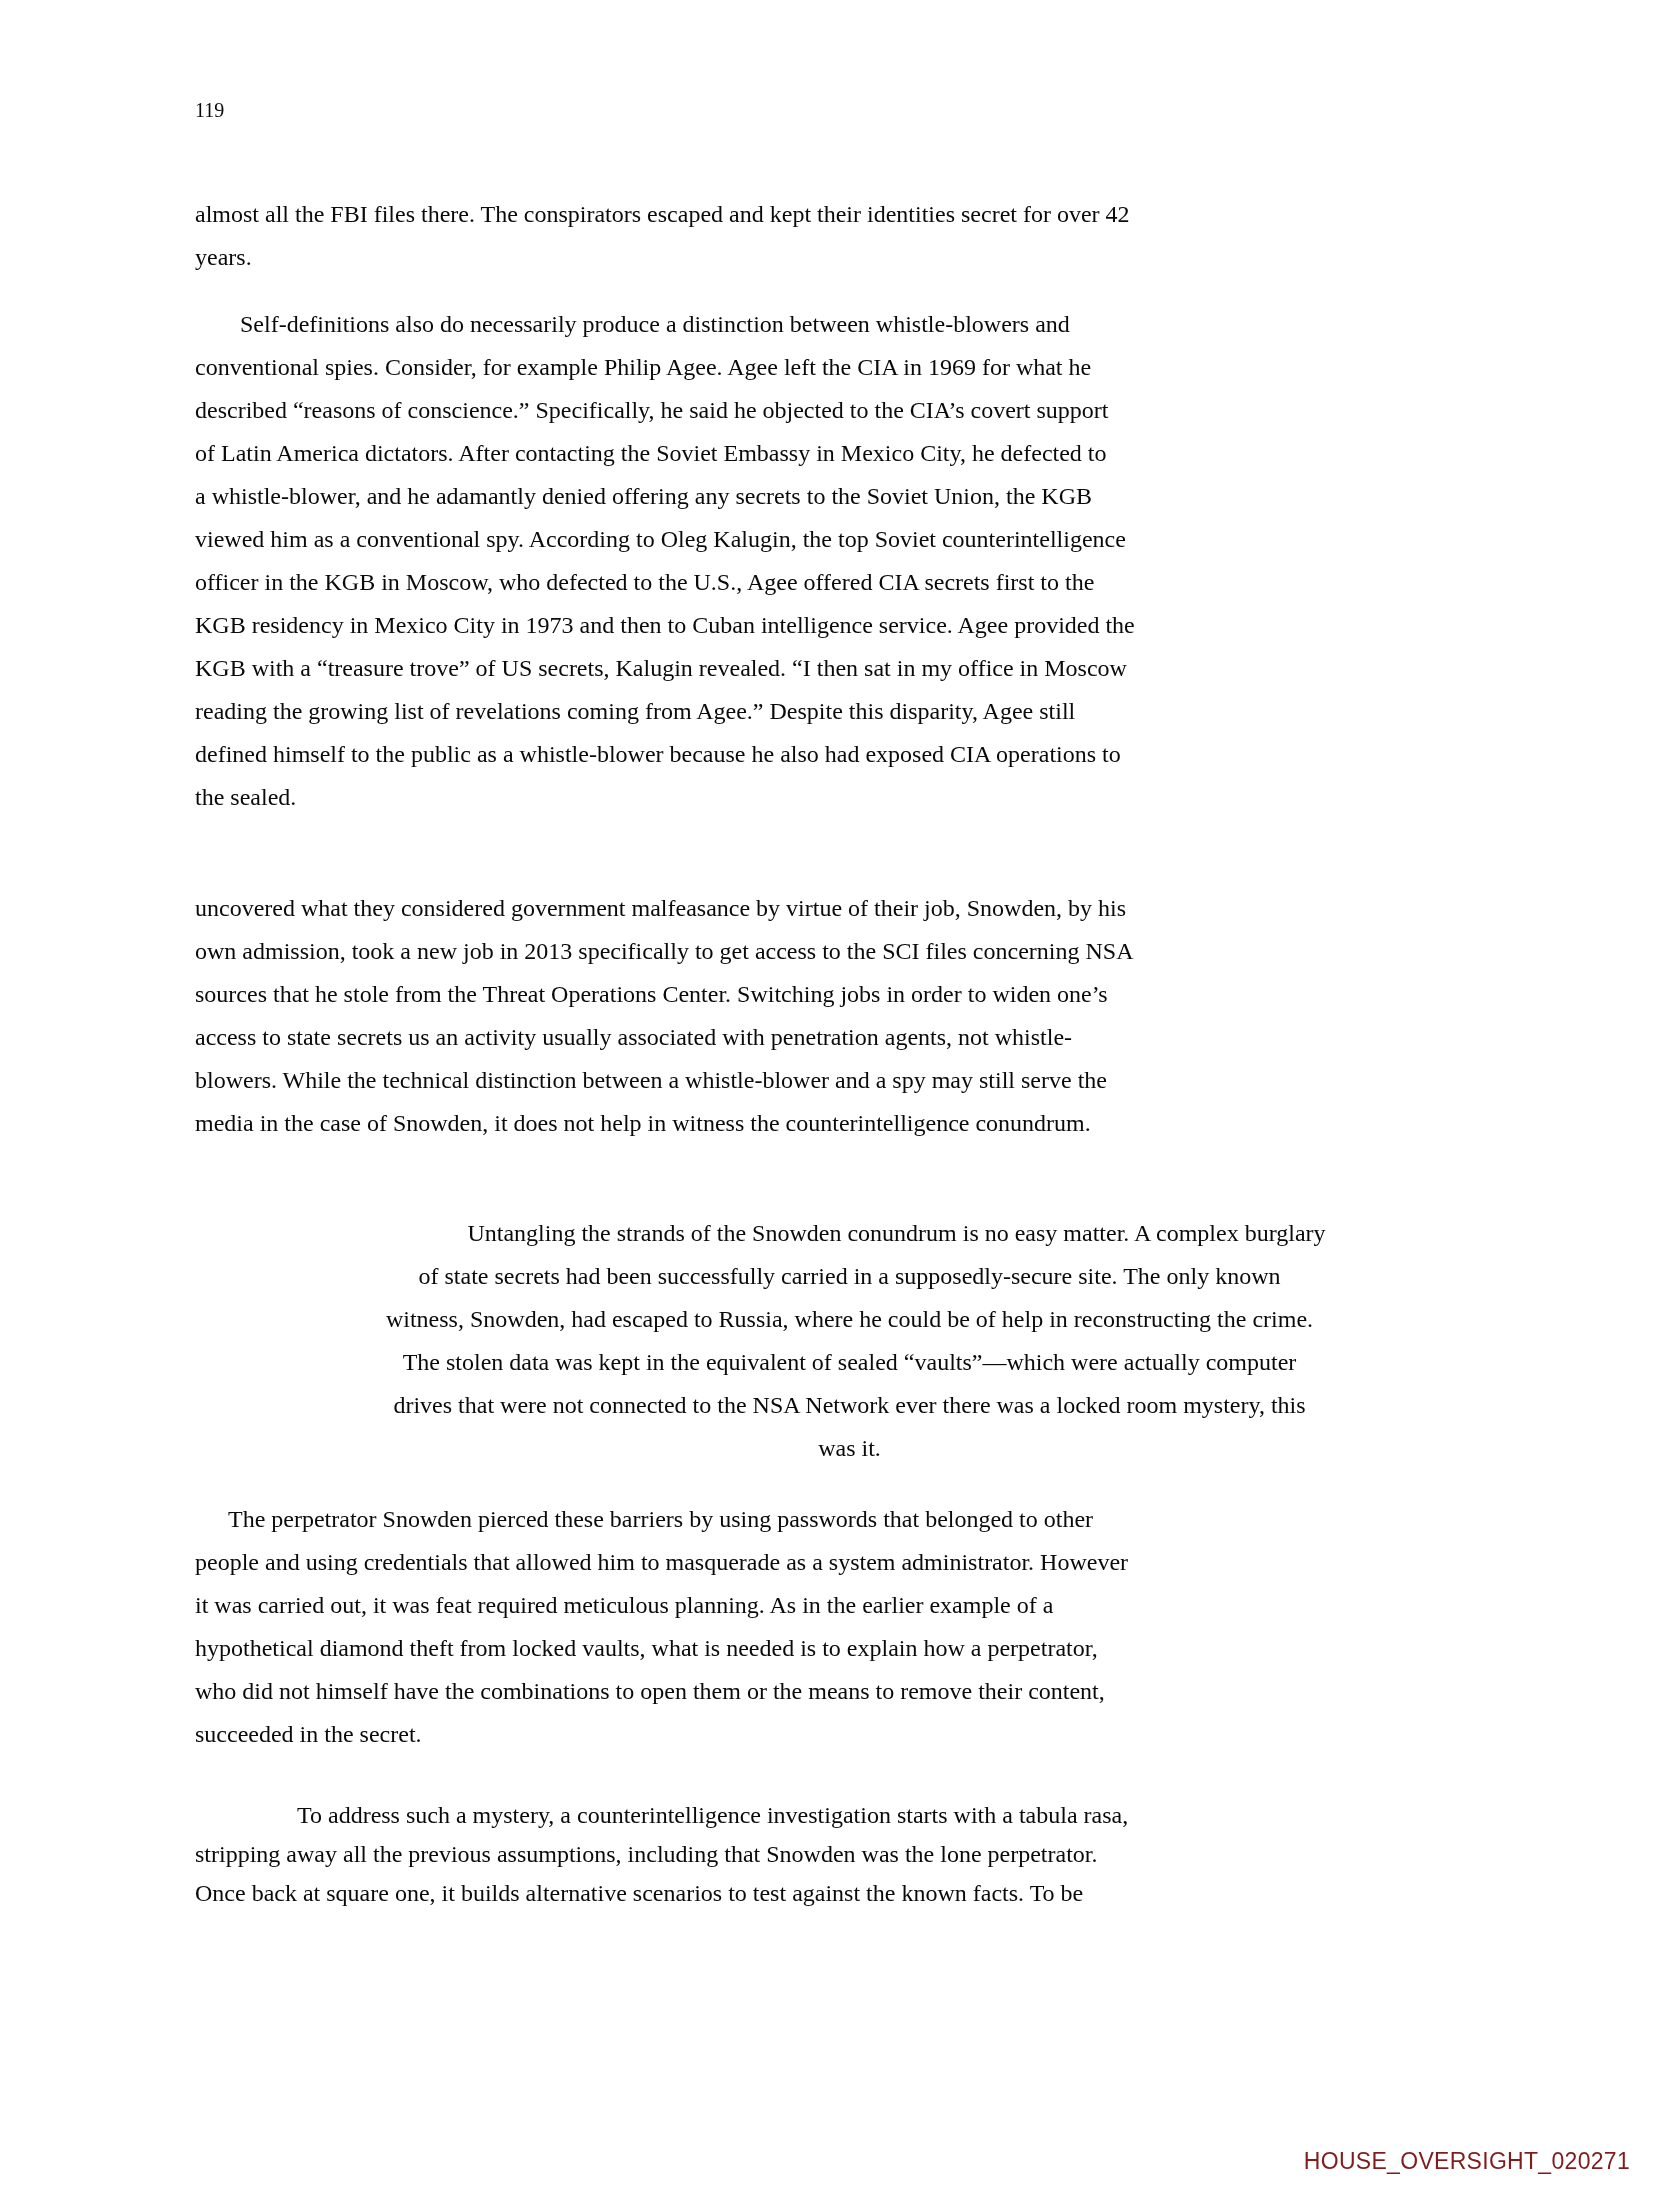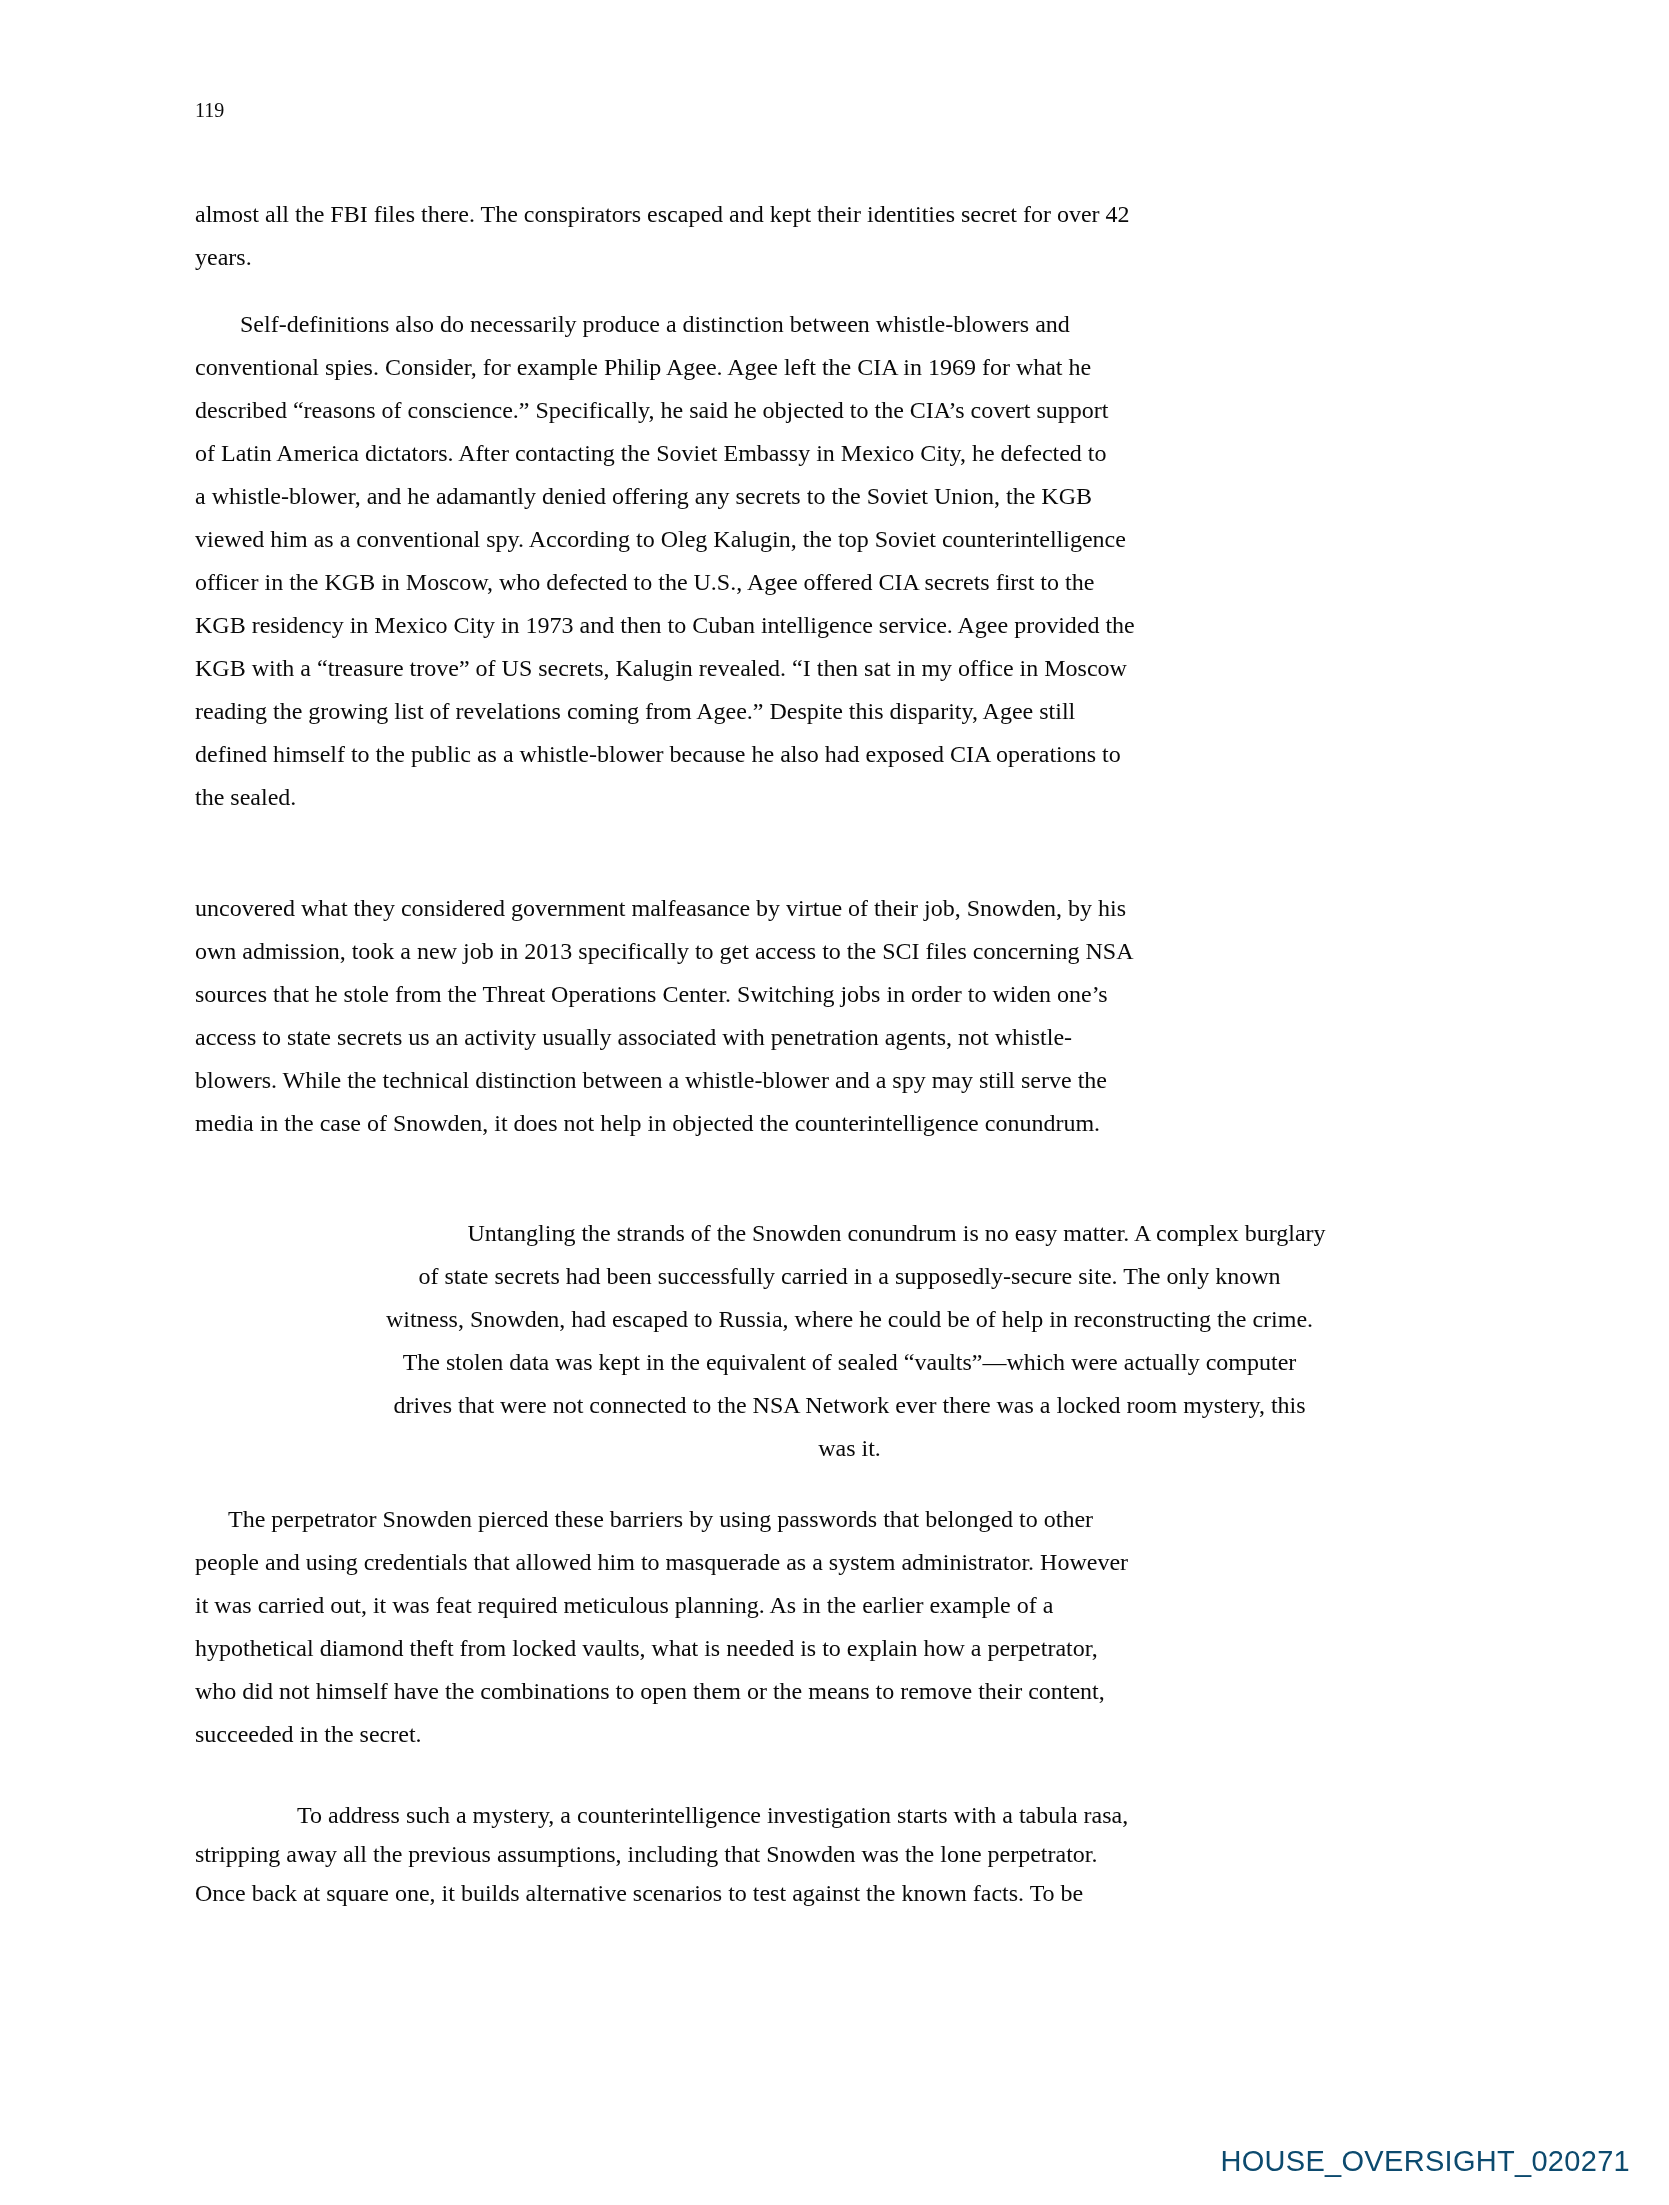--- a/index.html
+++ b/index.html
@@ -38,24 +38,24 @@
       line-height: 39px;
     }
     .para.tight .line {
       height: 39px;
     }
     .footer-id {
       position: absolute;
       right: 39px;
       top: 2142px;
       font-family: "Liberation Sans", "DejaVu Sans", sans-serif;
-      font-size: 29px;
+      font-size: 23px;
       line-height: 39px;
       letter-spacing: 0.3px;
-      color: #0c4a6e;
+      color: #7f1d1d;
     }
   </style>
 </head>
 <body>
 
 <div class="page-number">119</div>
 
 <div class="para" style="top:193px;">
   <span class="line">almost all the FBI files there.  The conspirators escaped and kept their identities secret for over 42</span>
   <span class="line">years.</span>
@@ -75,21 +75,21 @@
   <span class="line">defined himself to the public as a whistle-blower because he also had exposed CIA operations to</span>
   <span class="line">the sealed.</span>
 </div>
 
 <div class="para" style="top:887px;">
   <span class="line">uncovered what they considered government malfeasance by virtue of their job, Snowden, by his</span>
   <span class="line">own admission, took a new job in 2013 specifically to get access to the SCI files concerning NSA</span>
   <span class="line">sources that he stole from the Threat Operations Center.  Switching jobs in order to widen one’s</span>
   <span class="line">access to state secrets us an activity usually associated with penetration agents, not whistle-</span>
   <span class="line">blowers.  While the technical distinction between a whistle-blower and a spy may still serve the</span>
-  <span class="line">media in the case of Snowden, it does not help in objected the counterintelligence conundrum.</span>
+  <span class="line">media in the case of Snowden, it does not help in witness the counterintelligence conundrum.</span>
 </div>
 
 <div class="para" style="top:1212px;text-align:center;">
   <span class="line" style="padding-left:94px;">Untangling the strands of the Snowden conundrum is no easy matter. A complex burglary</span>
   <span class="line">of state secrets had been successfully carried in a supposedly-secure site.  The only known</span>
   <span class="line">witness, Snowden, had escaped to Russia, where he could be of help in reconstructing the crime.</span>
   <span class="line">The stolen data was kept in the equivalent of sealed “vaults”—which were actually computer</span>
   <span class="line">drives that were not connected to the NSA Network ever there was a locked room mystery, this</span>
   <span class="line">was it.</span>
 </div>

